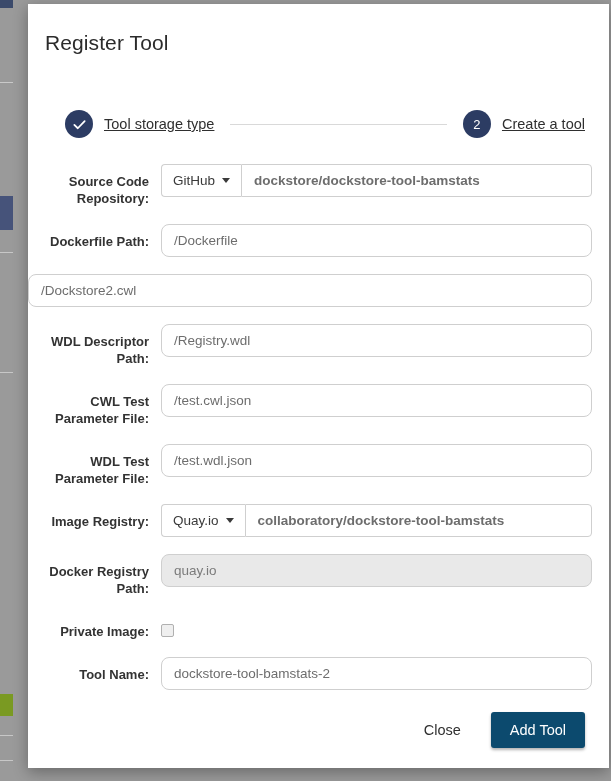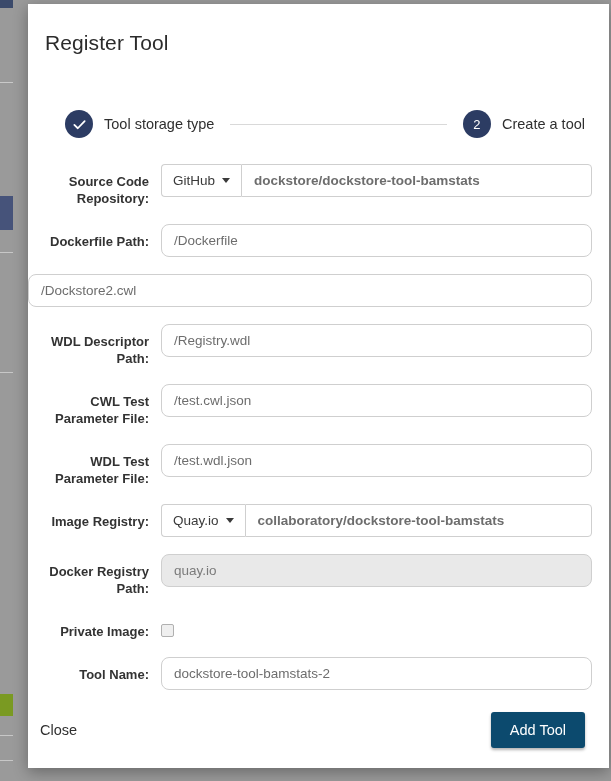--- a/index.html
+++ b/index.html
@@ -84,20 +84,21 @@
     align-items: center;
     justify-content: center;
     flex: 0 0 auto;
   }
   .step-bubble svg { display: block; }
   .step-label {
     margin-left: 11px;
     font-size: 14.5px;
     color: #2f2f2f;
     white-space: nowrap;
+    text-decoration: underline;
   }
   .step-line {
     flex: 1 1 auto;
     height: 1px;
     background: #d9d9d9;
     margin: 0 16px;
   }
 
   
   .form {
@@ -189,21 +190,21 @@
 
   
   .footer {
     position: absolute;
     left: 0;
     right: 0;
     top: 688px;
     height: 76px;
     display: flex;
     align-items: center;
-    justify-content: space-between;
+    justify-content: flex-end;
     padding-right: 24px;
     gap: 18px;
     box-sizing: border-box;
   }
   .btn-close {
     background: transparent;
     border: none;
     font-size: 14.5px;
     color: #2f2f2f;
     cursor: pointer;

